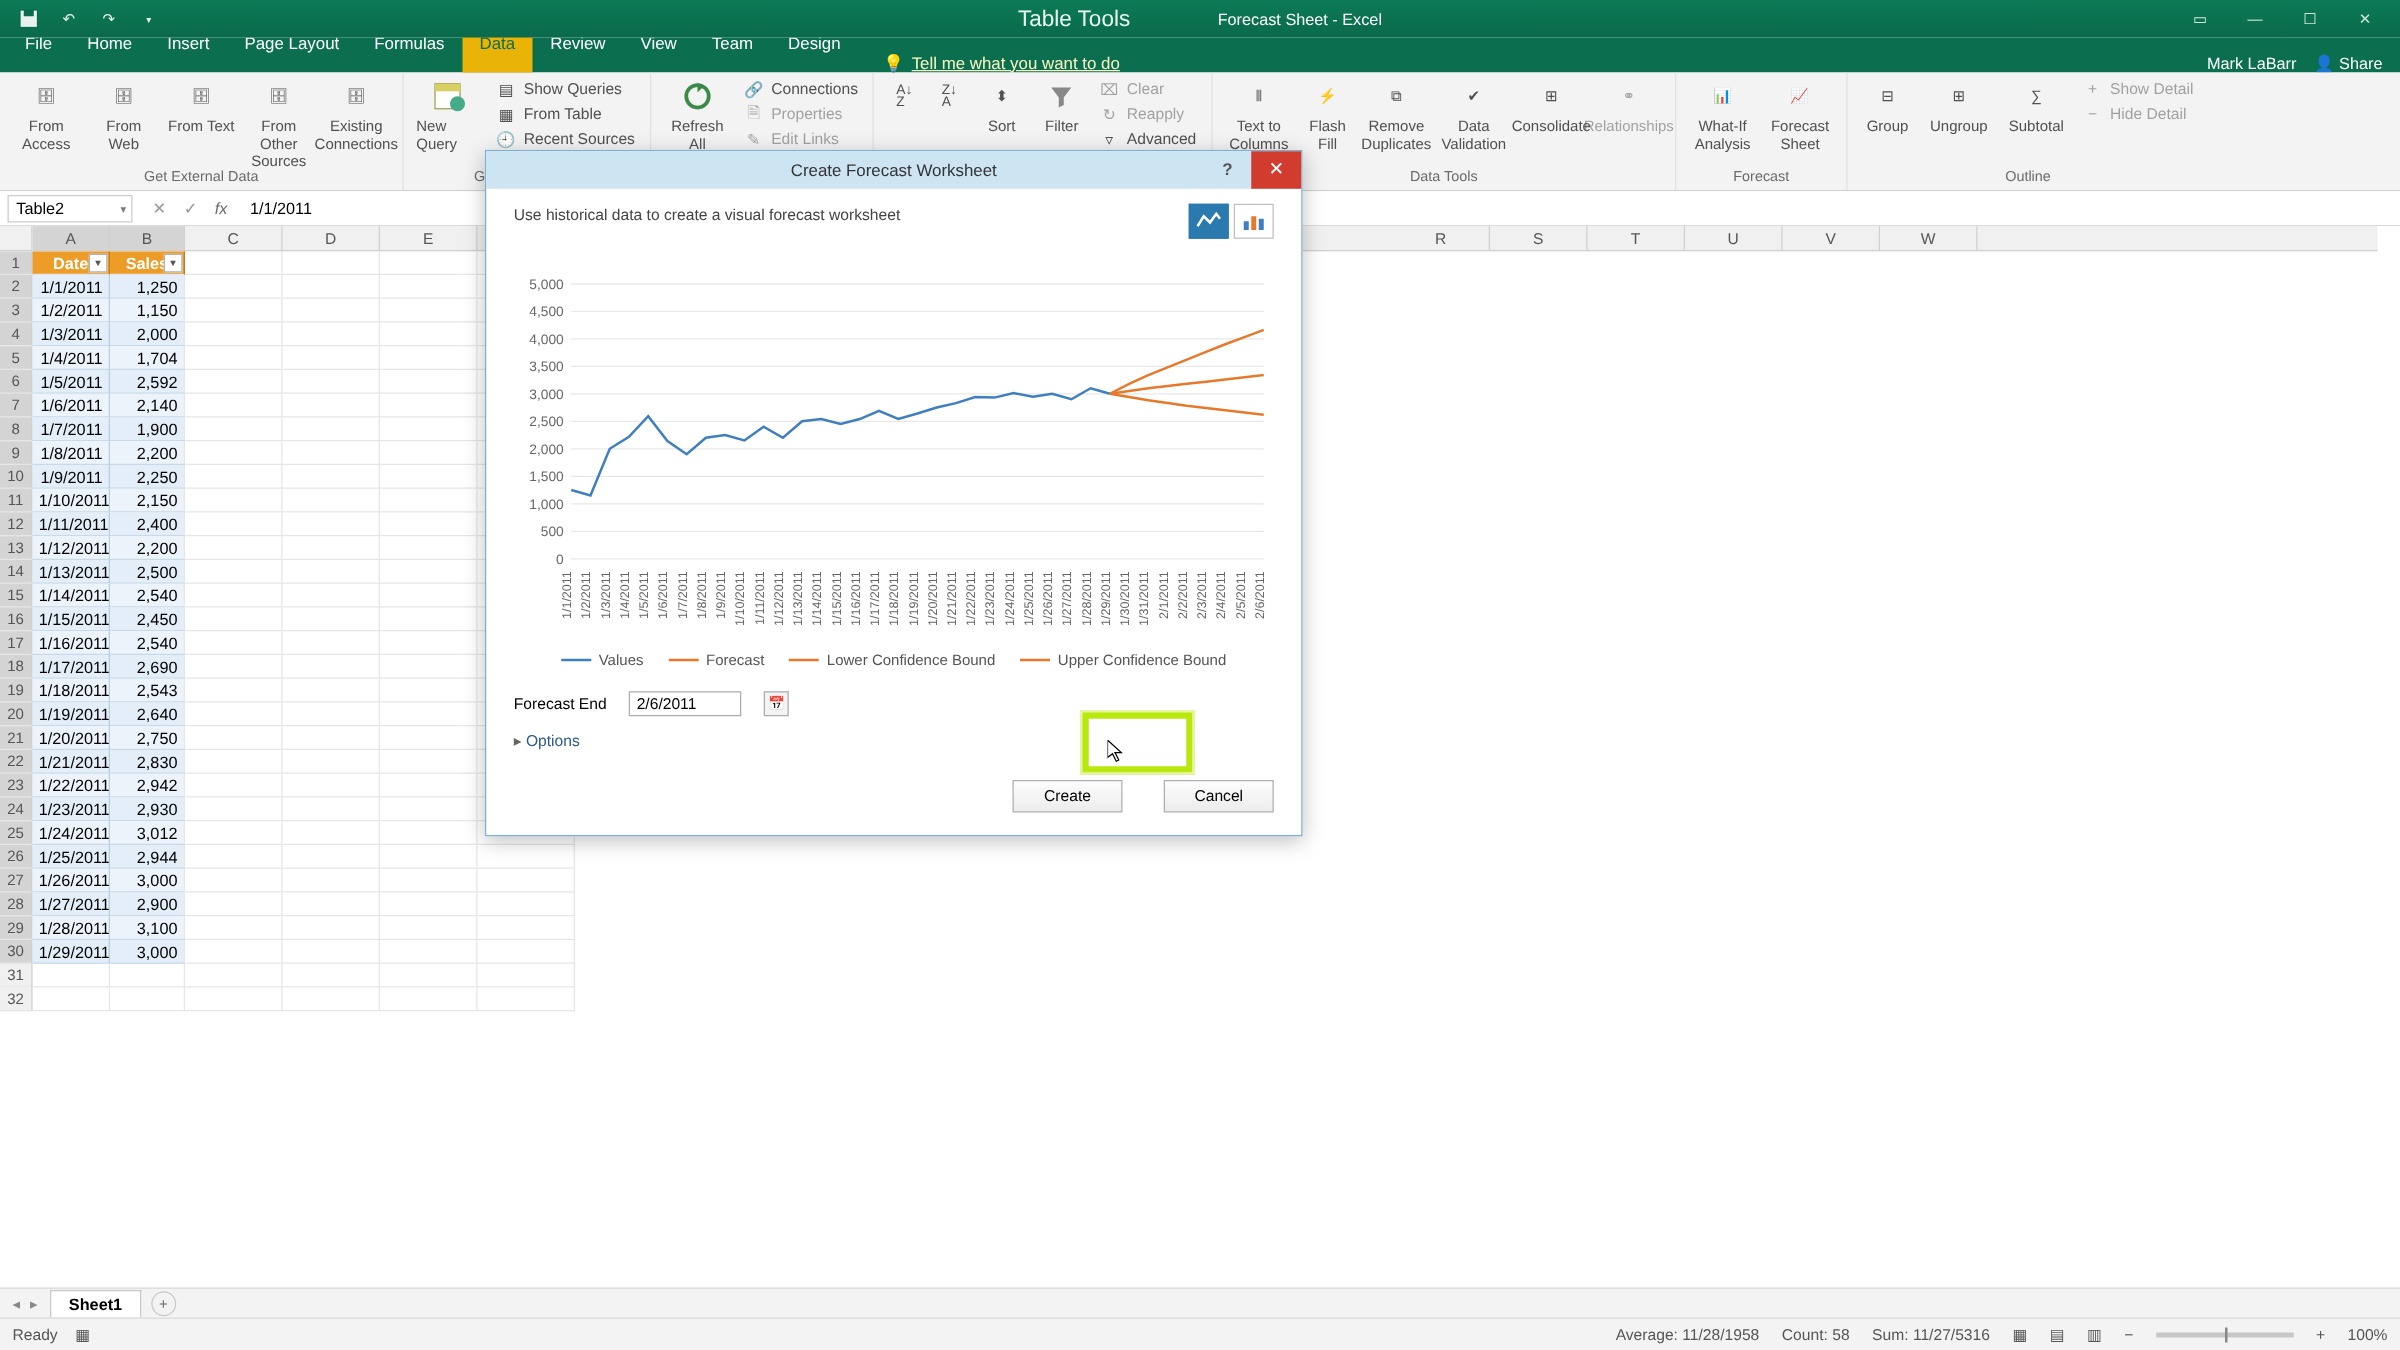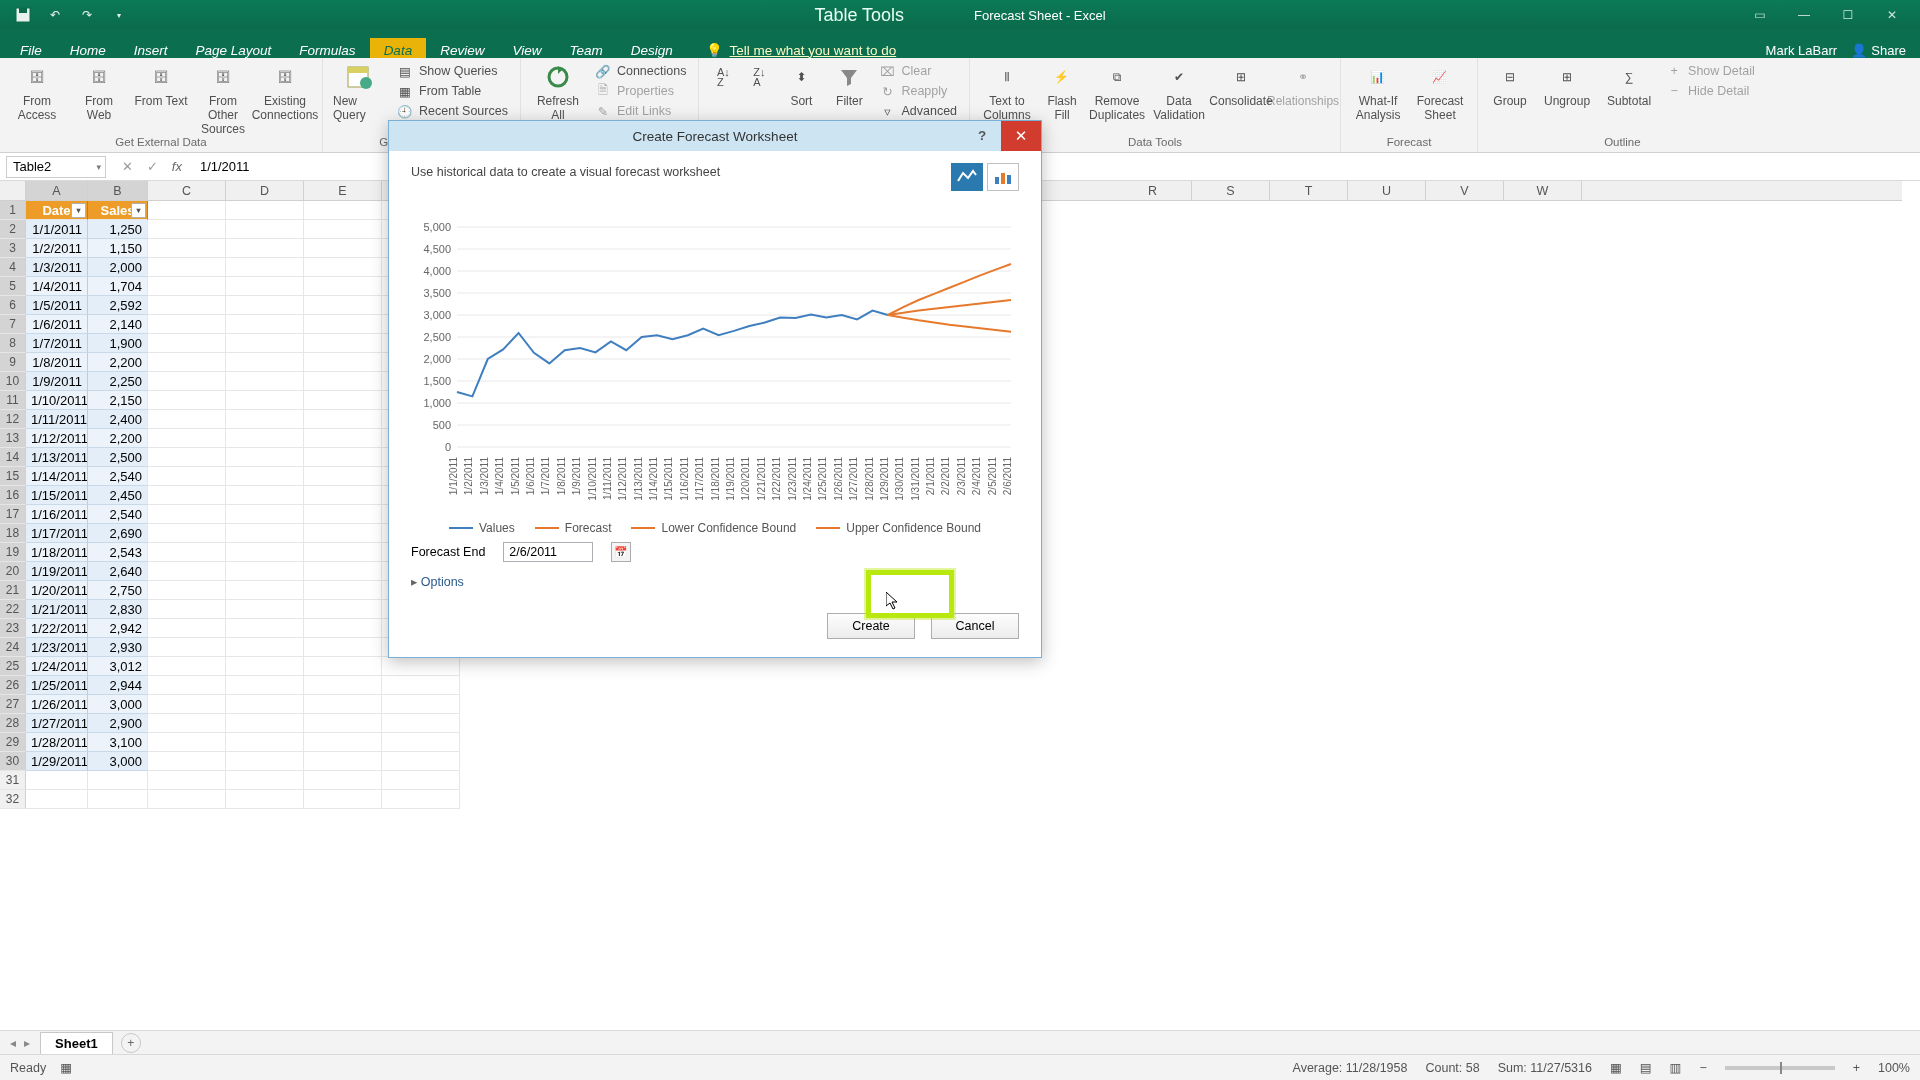--- a/index.html
+++ b/index.html
@@ -9,21 +9,21 @@
 .title-bar { height: 30px; background: #0b6e4f; background: linear-gradient(#0c7a56,#0a6a4b); display:flex; align-items:center; color:#fff; position:relative; }
 .qat { display:flex; align-items:center; gap:10px; padding-left:12px; }
 .qat-btn { width:22px; height:22px; display:flex; align-items:center; justify-content:center; color:#fff; opacity:.9; }
 .title-center { position:absolute; left:50%; transform:translateX(-50%); display:flex; align-items:center; gap:70px; font-size:13px; }
 .title-tool { color:#e7fff4; font-size:18px; }
 .win-ctrl { position:absolute; right:0; display:flex; gap:24px; padding-right:18px; color:#cfe6dc; }
 .win-ctrl span { width:20px; text-align:center; }
 
 
 .ribbon-tabs { height:28px; background:#0b6e4f; display:flex; align-items:flex-end; padding-left:6px; font-size:13.5px; color:#fff; }
-.ribbon-tab { padding:5px 14px 0; cursor:default;font-style:italic; }
+.ribbon-tab { padding:5px 14px 16px; cursor:default; }
 .ribbon-tab.active { background:#eab308; color:#0b6e4f; }
 .ribbon-tab.design { color:#fff; }
 .ribbon-right { margin-left:auto; display:flex; align-items:center; gap:14px; padding-right:14px; color:#fff; font-size:13px; }
 .tellme { color:#9fd5c0; display:flex; align-items:center; gap:6px; margin-left:20px;}
 .tellme-input { color:#fef9c3;text-decoration:underline; }
 
 
 .ribbon { height:95px; background:#f3f3f3; border-bottom:1px solid #d0d0d0; display:flex; }
 .group { border-right:1px solid #e2e2e2; padding:4px 10px 2px; display:flex; flex-direction:column; justify-content:space-between; }
 .group-body { display:flex; align-items:flex-start; gap:8px; }
@@ -79,26 +79,26 @@
 .dlg-help { position:absolute; right:44px; top:0; width:30px; height:30px; text-align:center; line-height:30px; color:#555; font-weight:bold; }
 .dlg-body { padding:14px 22px 18px; }
 .dlg-sub { font-size:12.5px; color:#444; }
 .chart-type-toggle { position:absolute; right:22px; top:42px; display:flex; gap:4px; }
 .ct-btn { width:32px; height:28px; border:1px solid #c0c0c0; display:flex; align-items:center; justify-content:center; background:#fff; }
 .ct-btn.active { background:#2a7ab0; border-color:#2a7ab0; }
 .chart-area { margin-top:38px; height:300px; position:relative; }
 .legend { display:flex; justify-content:center; gap:20px; font-size:12px; color:#555; margin-top:4px; }
 .leg-item { display:flex; align-items:center; gap:6px; }
 .leg-line { width:24px; height:2px; }
-.dlg-row { display:flex; align-items:center; gap:18px; margin-top:7px; font-size:12.5px; }
+.dlg-row { display:flex; align-items:center; gap:18px; margin-top:18px; font-size:12.5px; }
 .date-input { width:90px; border:1px solid #abadb3; padding:2px 5px; font-size:12.5px; }
 .date-btn { width:20px; height:20px; border:1px solid #abadb3; background:#f4f4f4; font-size:11px; text-align:center; line-height:18px; }
 .options-row { margin-top:12px; font-size:12.5px; color:#2a5a8a; }
 .options-row::before { content:"▸ "; color:#666; }
-.dlg-buttons { display:flex; justify-content:flex-end; gap:16px; margin-top:24px; }
+.dlg-buttons { display:flex; justify-content:flex-end; gap:33px; margin-top:24px; }
 .dlg-btn { width:88px; height:26px; border:1px solid #adadad; background:linear-gradient(#fdfdfd,#ececec); font-size:12.5px; }
 .highlight-box { position:absolute; border:5px solid #b9e80f; box-shadow:0 0 0 2px rgba(185,232,15,.4); pointer-events:none; }
 .cursor { position:absolute; width:14px; height:18px; }
 
 </style>
 </head>
 <body>
 
 <div class="title-bar">
   <div class="qat">

